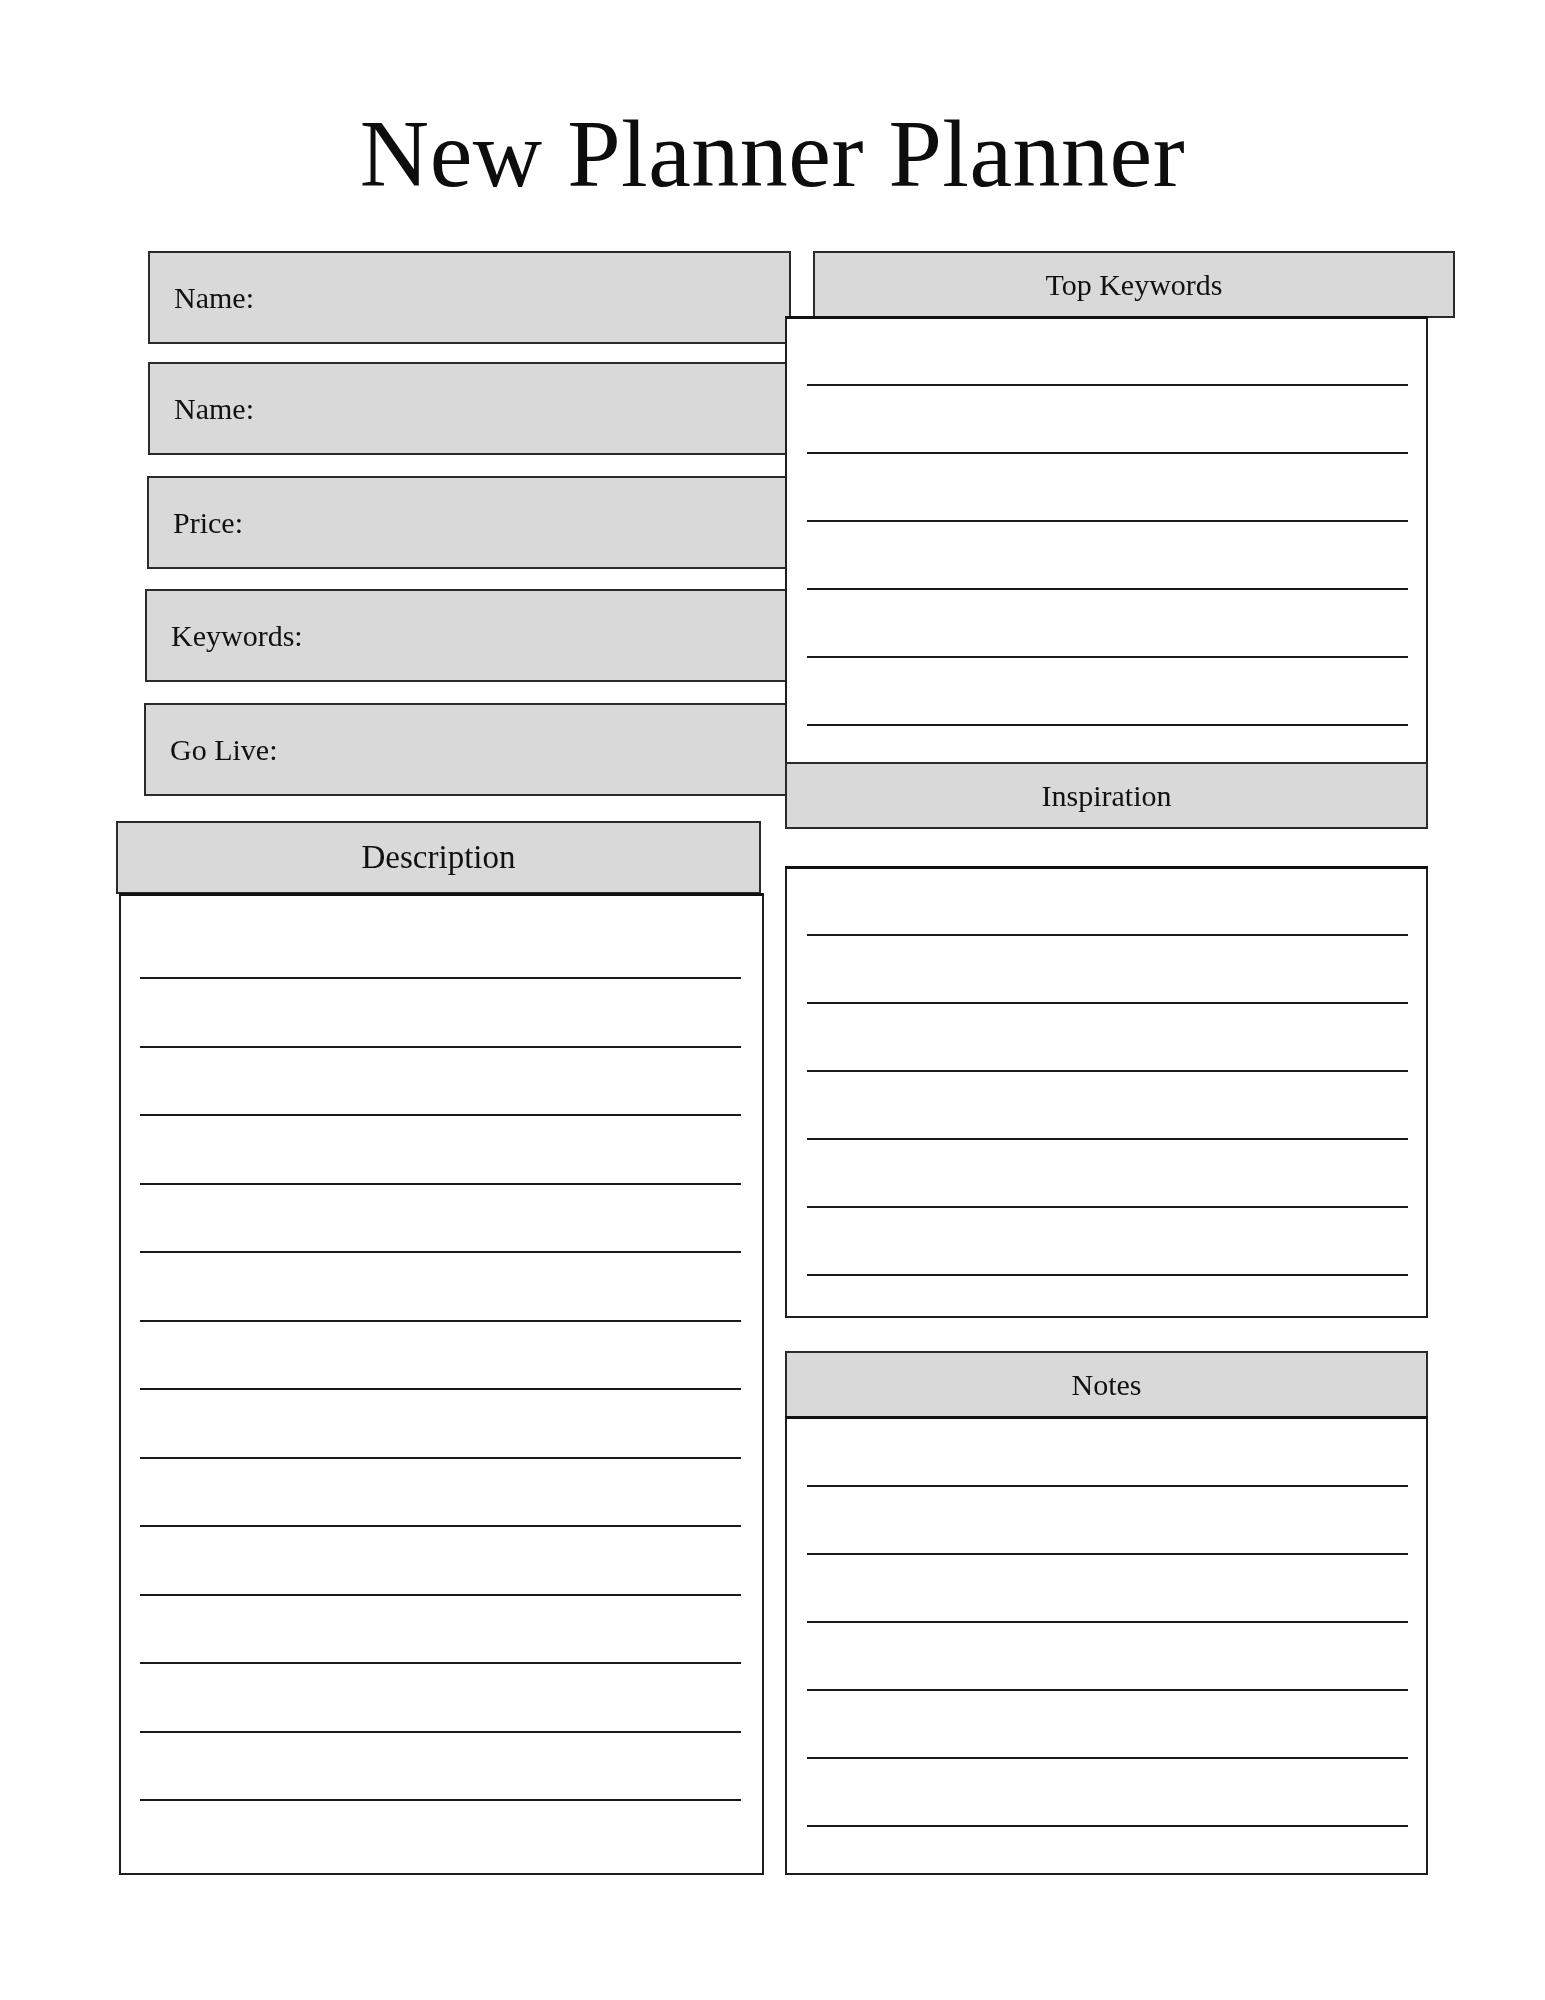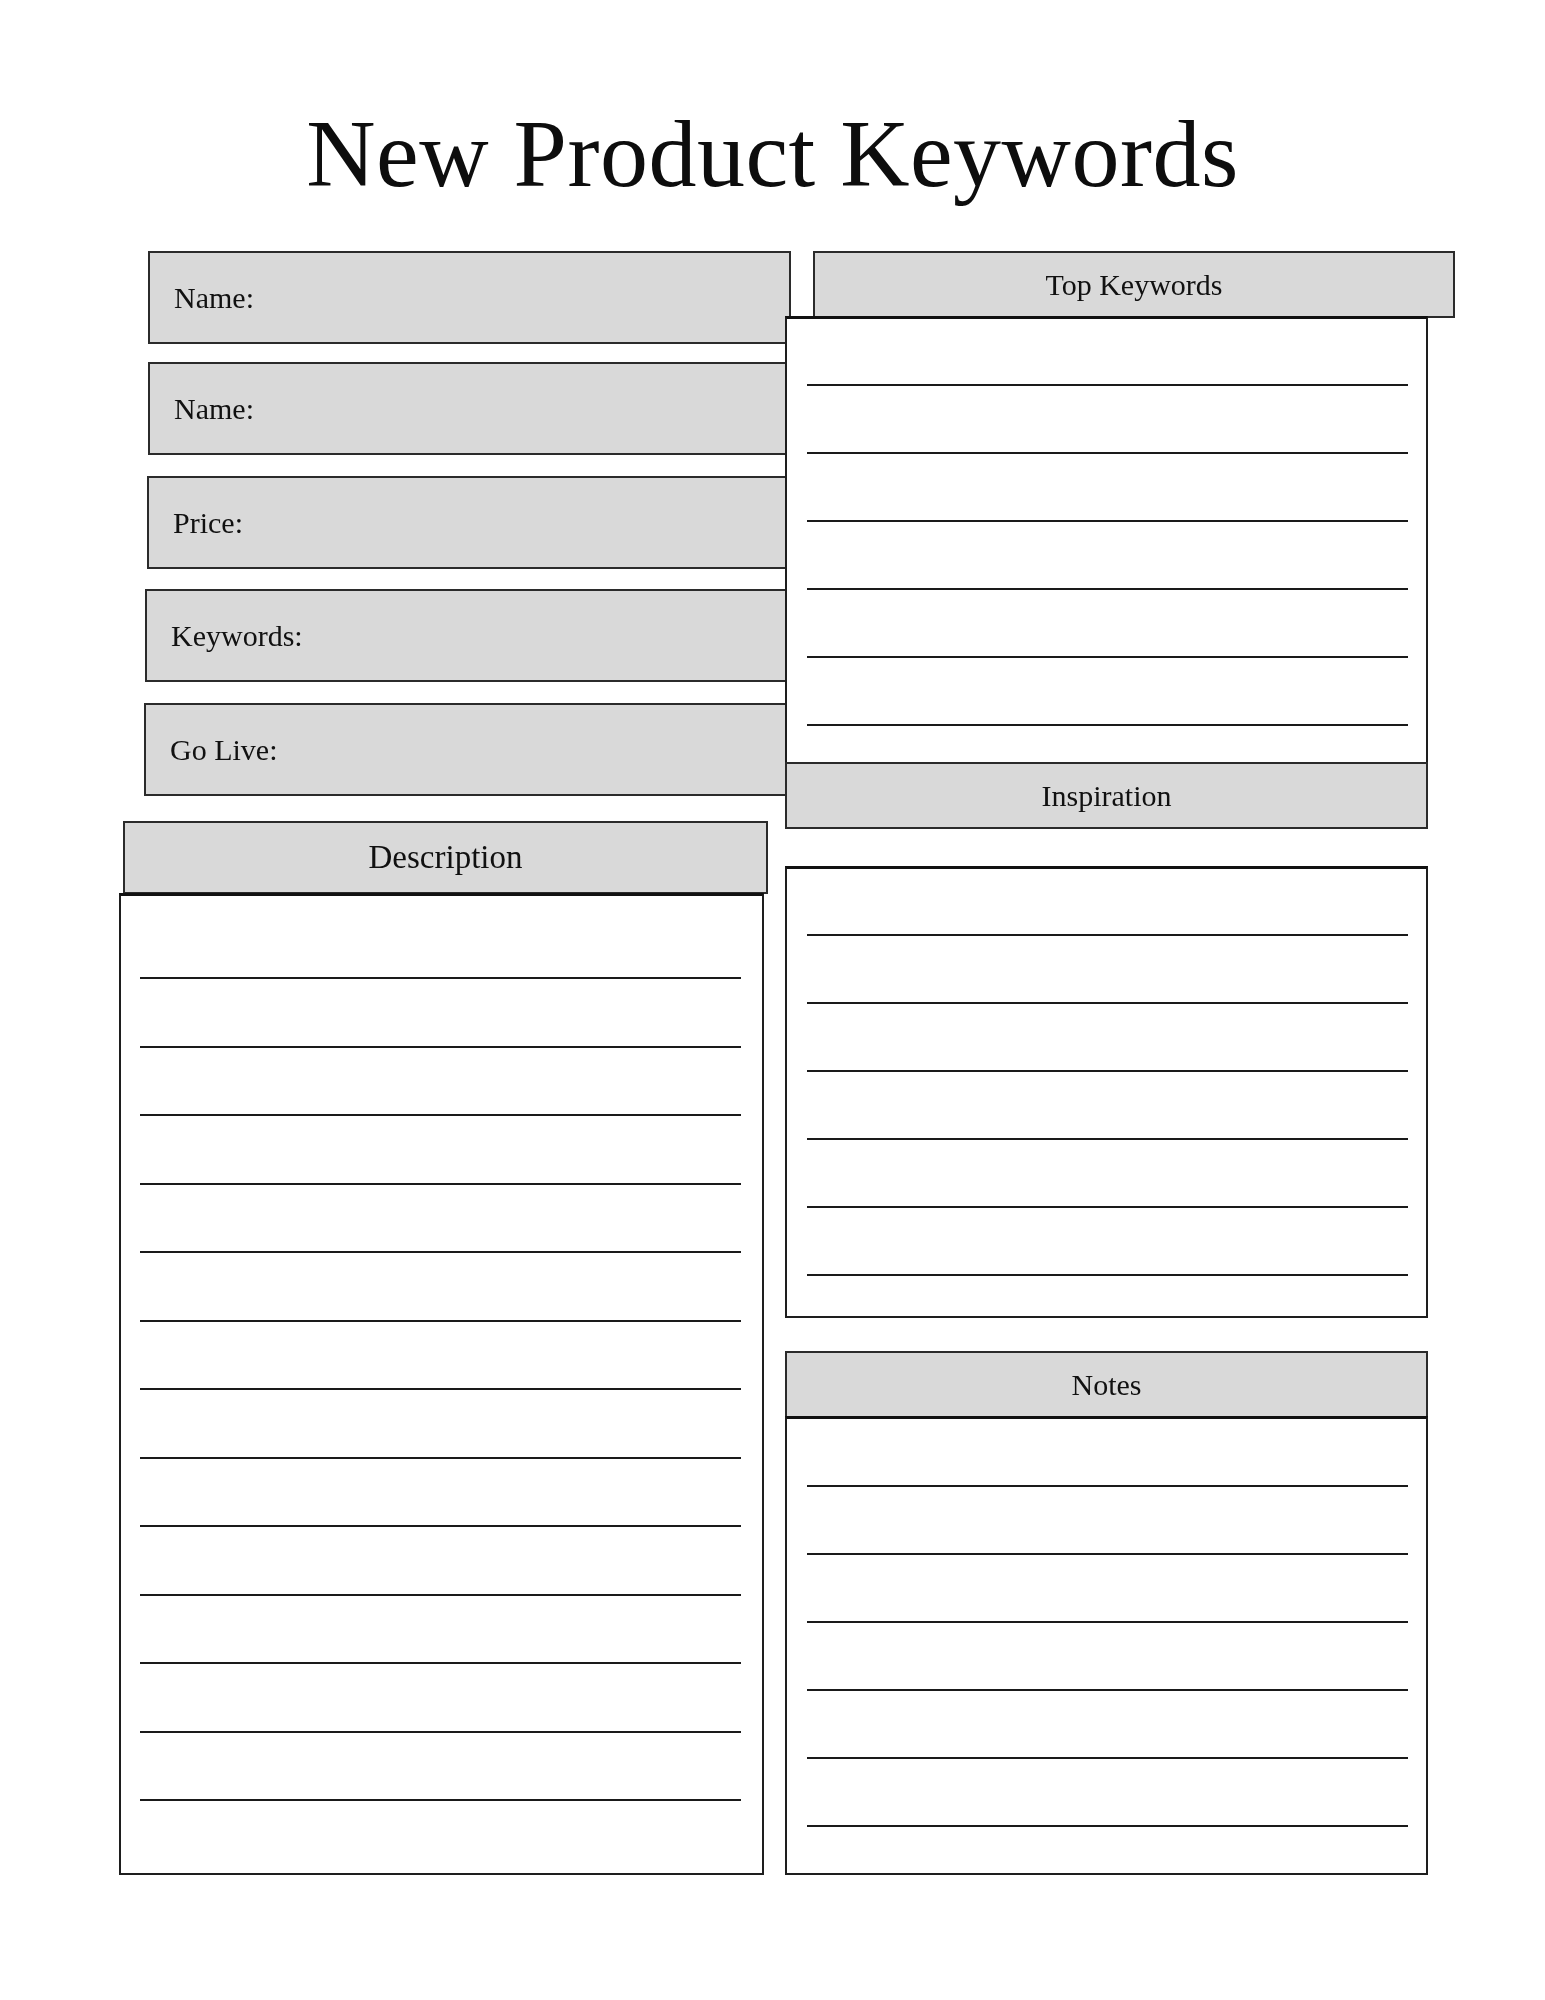--- a/index.html
+++ b/index.html
@@ -6,29 +6,29 @@
   body { width: 1545px; height: 2000px; position: relative; overflow: hidden;
          font-family: "Liberation Serif", "DejaVu Serif", serif; color: #111111; }
   .title { position: absolute; left: 0; width: 1545px; top: 94px; text-align: center;
            font-size: 96px; line-height: 120px; letter-spacing: 0.5px; color: #0d0d0d; }
   .field { position: absolute; box-sizing: border-box; background: #d9d9d9;
            border: 2px solid #2b2b2b; height: 93px; margin-left: 29px; }
   .field-label { position: absolute; left: 24px; top: 0; bottom: 0; display: flex; align-items: center;
                  font-size: 30px; color: #111; }
   .hdr { position: absolute; box-sizing: border-box; background: #d9d9d9; border: 2px solid #2b2b2b;
          display: flex; align-items: center; justify-content: center; font-size: 30px; color: #111; }
-  .hdr.desc { font-size: 33px; margin-left: 7px; }
+  .hdr.desc { font-size: 33px; }
   .body-box { position: absolute; box-sizing: border-box; background: #ffffff; border: 2px solid #1e1e1e; }
   .body-box.thick-top { border-top: 3px solid #111; }
   .rule { position: absolute; height: 2px; background: #1a1a1a; }
 </style>
 </head>
 <body>
 
-<div class="title">New Product Keywords</div>
+<div class="title">New Planner Planner</div>
 
 <div class="field" style="left:119px; top:251px; width:643px;">
   <span class="field-label">Name:</span>
 </div>
 <div class="field" style="left:119px; top:362px; width:643px;">
   <span class="field-label">Name:</span>
 </div>
 <div class="field" style="left:118px; top:476px; width:643px;">
   <span class="field-label">Price:</span>
 </div>

